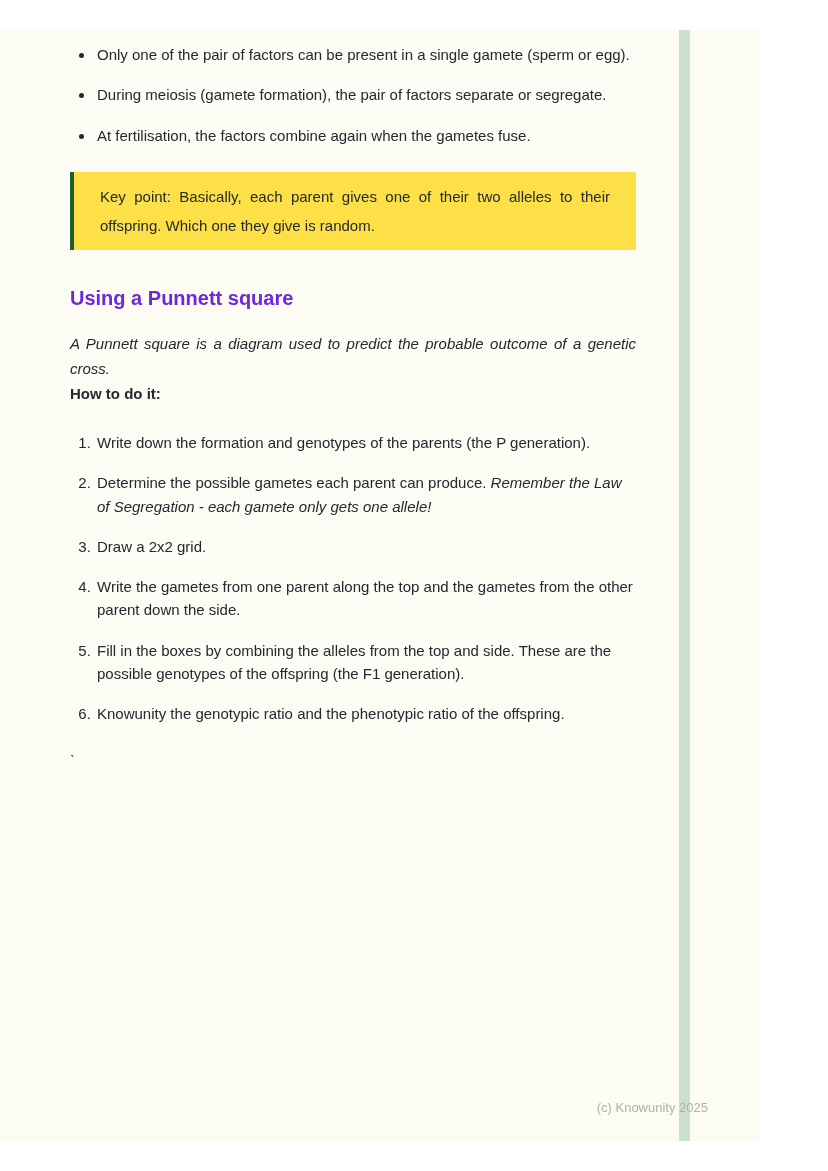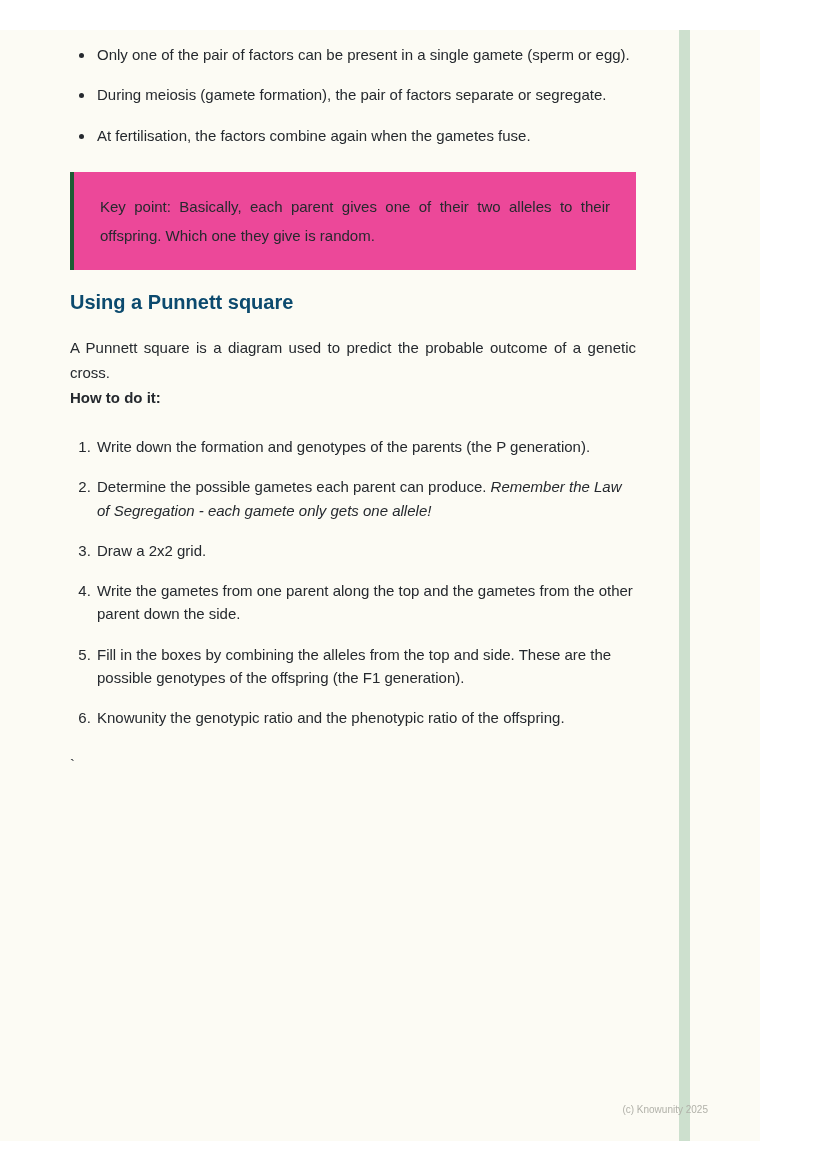--- a/index.html
+++ b/index.html
@@ -37,59 +37,60 @@
   }
   ul.bullets {
     list-style: disc;
     padding-left: 25px;
   }
   ul.bullets li { margin-bottom: 17px; padding-left: 2px; }
   .b { font-weight: 400; }
   .i { font-style: italic; }
   .keypoint {
     margin-top: 25px;
-    background: #ec4899;
+    background: #fde047;
     border-left: 4px solid #1d5c34;
-    padding: 20px 26px;
+    padding: 10px 26px;
   }
   .keypoint p {
     text-align: justify;
     line-height: 1.95;
   }
   h2.heading {
-    margin-top: 20px;
-    color: #0c4a6e;
+    margin-top: 36px;
+    color: #6d28d9;
     font-size: 20px;
     font-weight: 700;
     line-height: 1.2;
   }
   p.intro {
     margin-top: 22px;
     text-align: justify;
     line-height: 1.65;
+    font-style: italic;
   }
   p.howto {
     font-weight: 700;
   }
   ol.steps {
     margin-top: 26px;
     list-style: decimal;
     padding-left: 25px;
   }
   ol.steps li { margin-bottom: 17px; padding-left: 2px; }
   .stray {
     margin-top: 24px;
     font-size: 15px;
     color: #25292e;
   }
   .footer {
     position: absolute;
     right: 52px;
     bottom: 26px;
-    font-size: 10px;
+    font-size: 13px;
     color: #b1b1a9;
     z-index: 2;
   }
 </style>
 </head>
 <body>
 
 <div class="page">
   <div class="stripe"></div>
 

